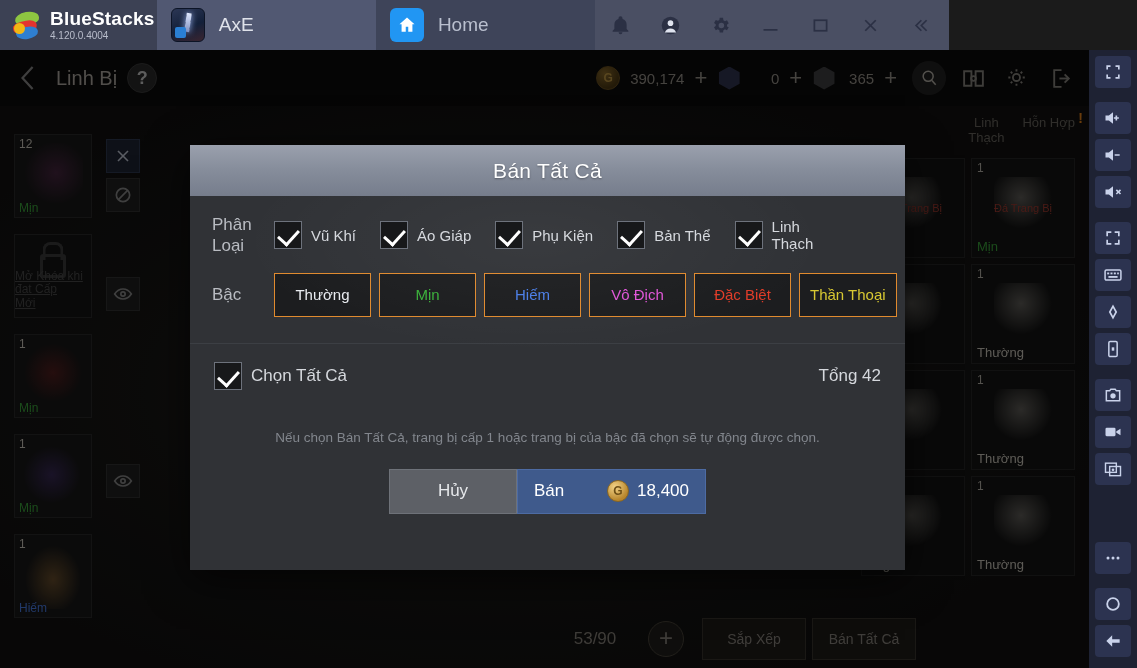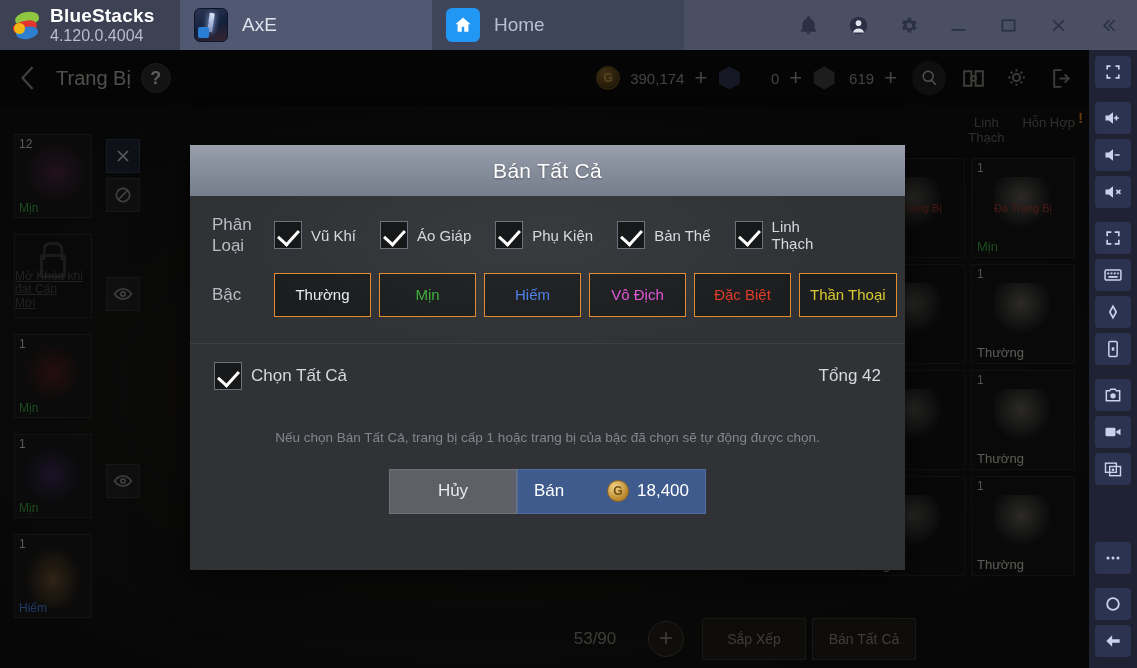--- a/index.html
+++ b/index.html
@@ -7,36 +7,36 @@
   html,body {
     width:1137px; height:668px; overflow:hidden;
     background:#1b1b1b;
     font-family:"Liberation Sans", sans-serif;
     -webkit-font-smoothing:antialiased;
   }
   #app { position:relative; width:1137px; height:668px; overflow:hidden; }
 
   
   .bs-topbar{
-    position:absolute; left:0; top:0; width:1137px; height:50px;
+    position:absolute; left:0; top:0; width:949px; height:50px;
     background:#4a4f63; display:flex; align-items:stretch; z-index:60;
   }
   .bs-brand{
     width:180px; display:flex; align-items:center; gap:8px; padding-left:12px;
     background:#3c4154;
   }
   .bs-logo{ width:30px; height:30px; position:relative; flex:none; }
   .bs-logo .lf{ position:absolute; border-radius:50% 8% 50% 8%; }
   .bs-logo .g{ width:24px;height:13px; background:#8ec641; left:3px; top:2px; transform:rotate(-10deg); border-radius:50% 50% 40% 40%;}
   .bs-logo .r{ width:24px;height:13px; background:#e3342f; left:1px; top:11px; transform:rotate(-12deg); border-radius:40% 40% 50% 50%;}
   .bs-logo .b{ width:22px;height:12px; background:#2f7fd1; left:4px; top:17px; transform:rotate(-8deg); border-radius:40% 40% 50% 50%;}
   .bs-logo .y{ width:11px;height:11px; background:#f2b714; left:2px; top:13px; border-radius:50%;}
   .bs-brand-txt{ display:flex; flex-direction:column; justify-content:center; line-height:1.05;}
   .bs-name{ color:#ffffff; font-size:19px; font-weight:bold; letter-spacing:.2px;}
-  .bs-ver{ color:#b9bdcb; font-size:16px; margin-top:2px;}
+  .bs-ver{ color:#b9bdcb; font-size:10px; margin-top:2px;}
 
   .bs-tab{
     width:252px; display:flex; align-items:center; gap:14px; padding-left:14px;
     position:relative; cursor:pointer;
   }
   .bs-tab.home{ background:#3e4459; }
   .bs-tab.active{ background:#515872; }
   .tab-ico{ width:34px;height:34px;border-radius:6px; flex:none; display:flex;align-items:center;justify-content:center;}
   .tab-ico.home-ic{ background:#2196f3; }
   .tab-ico.axe-ic{
@@ -457,37 +457,37 @@
         <div class="r rar-thuong">Thường</div>
       </div>
     </div>
 
     <div class="g-header">
       <div class="g-back">
         <svg viewBox="0 0 24 30">
             <polyline points="17,3 6,15 17,27"></polyline>
           </svg>
       </div>
-      <div class="g-title">Trang Bị</div>
+      <div class="g-title">Linh Bị</div>
       <div class="help-ic">?</div>
 
       <div class="cur-group">
         <div class="cur">
           <div class="coin">G</div>
           <div class="val">390,174</div>
           <div class="plus">+</div>
         </div>
         <div class="cur">
           <div class="gem"></div>
           <div class="val">0</div>
           <div class="plus">+</div>
         </div>
         <div class="cur">
           <div class="gem gem2"></div>
-          <div class="val">619</div>
+          <div class="val">365</div>
           <div class="plus">+</div>
         </div>
 
         <div class="hico search-bg">
           <div class="cbg">
               <svg viewBox="0 0 24 24" style="width:20px;height:20px;stroke:#b9b4ab;">
                 <circle cx="11" cy="10" r="6"></circle>
                 <line x1="15.5" y1="15" x2="20" y2="20"></line>
               </svg>
             </div>

